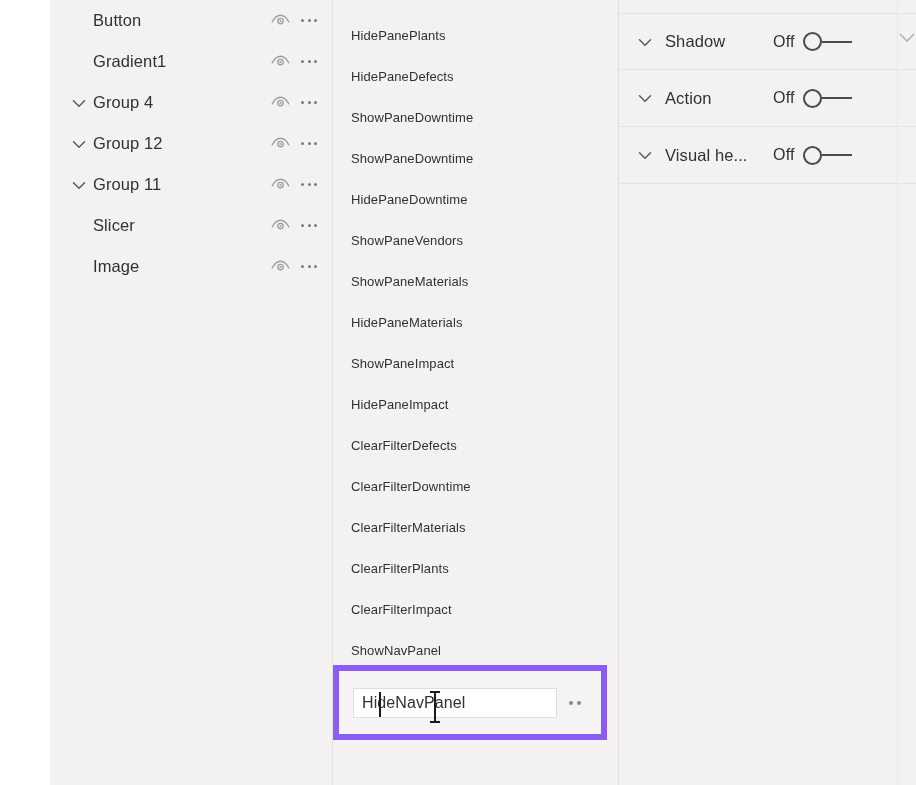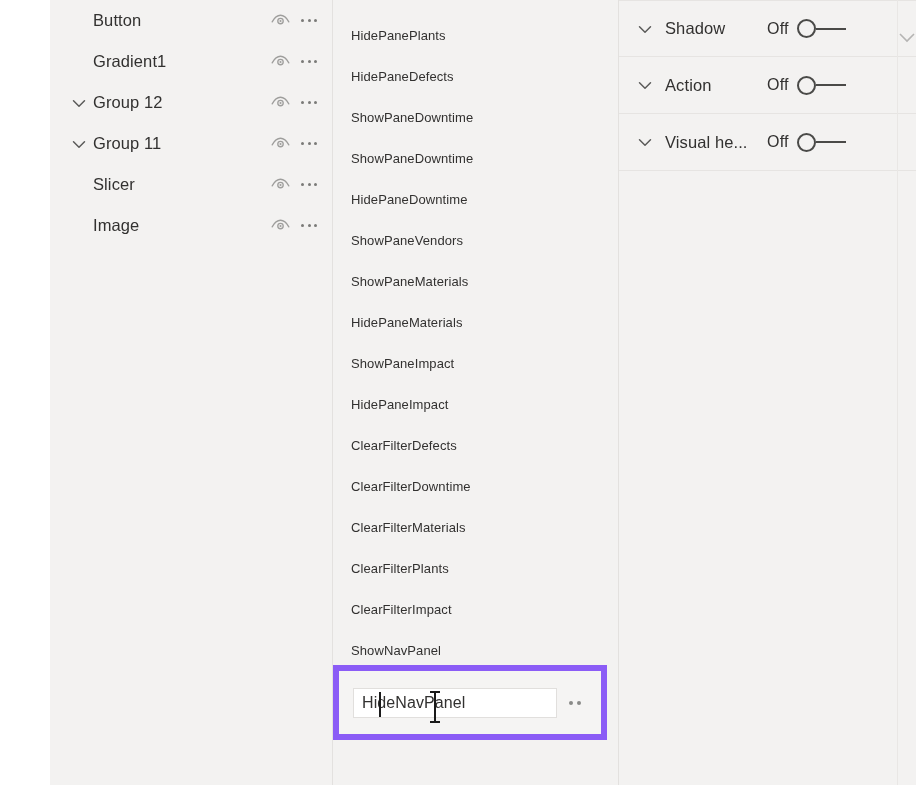--- a/index.html
+++ b/index.html
@@ -114,39 +114,39 @@
     width: 297px;
   }
   .format-card {
     position: relative;
     height: 57px;
     display: flex;
     align-items: center;
     padding-left: 14px;
     border-bottom: 1px solid #e6e4e2;
   }
-  .format-card:first-child { border-top: 1px solid #e6e4e2; }
+  .format-card:first-child { border-top: 1px solid #e6e4e2; margin-top: 13px; }
   .fmt-chevron {
     width: 24px;
     height: 24px;
     flex: 0 0 24px;
     display: flex;
     align-items: center;
     justify-content: center;
     margin-right: 8px;
   }
   .fmt-label {
     font-size: 16.5px;
     color: #323130;
     letter-spacing: .1px;
     white-space: nowrap;
   }
   .fmt-toggle-wrap {
     position: absolute;
-    left: 148px;
+    left: 154px;
     display: flex;
     align-items: center;
     gap: 8px;
   }
   .fmt-state {
     font-size: 16px;
     color: #323130;
     letter-spacing: .2px;
   }
   .toggle {
@@ -287,20 +287,42 @@
             </span>
           </span>
         </div>
         <div class="layer-row">
           <span class="layer-chevron spacer">
             <svg width="22" height="22" viewBox="0 0 24 24">
               <polyline points="6,9.5 12,15.5 18,9.5" fill="none" stroke="#5a5a58" stroke-width="1.6" stroke-linecap="round" stroke-linejoin="round"></polyline>
             </svg>
           </span>
           <span class="layer-label">Gradient1</span>
+          <span class="layer-actions">
+            <span>
+              <svg class="eye-icon" viewBox="0 0 24 24">
+                <path d="M2.5 13.5 C5.5 8 9 6 12 6 C15 6 18.5 8 21.5 13.5" fill="none" stroke="#6b6b69" stroke-width="1.5" stroke-linecap="round"></path>
+                <circle cx="12" cy="12.6" r="3.1" fill="none" stroke="#6b6b69" stroke-width="1.5"></circle>
+                <circle cx="12" cy="12.6" r="1.25" fill="#6b6b69"></circle>
+              </svg>
+            </span>
+            <span class="dots-icon">
+              <i></i>
+              <i></i>
+              <i></i>
+            </span>
+          </span>
+        </div>
+        <div class="layer-row">
+          <span class="layer-chevron">
+            <svg width="22" height="22" viewBox="0 0 24 24">
+              <polyline points="6,9.5 12,15.5 18,9.5" fill="none" stroke="#5a5a58" stroke-width="1.6" stroke-linecap="round" stroke-linejoin="round"></polyline>
+            </svg>
+          </span>
+          <span class="layer-label">Group 4</span>
           <span class="layer-actions">
             <span>
               <svg class="eye-icon" viewBox="0 0 24 24">
                 <path d="M2.5 13.5 C5.5 8 9 6 12 6 C15 6 18.5 8 21.5 13.5" fill="none" stroke="#6b6b69" stroke-width="1.5" stroke-linecap="round"></path>
                 <circle cx="12" cy="12.6" r="3.1" fill="none" stroke="#6b6b69" stroke-width="1.5"></circle>
                 <circle cx="12" cy="12.6" r="1.25" fill="#6b6b69"></circle>
               </svg>
             </span>
             <span class="dots-icon">
               <i></i>

